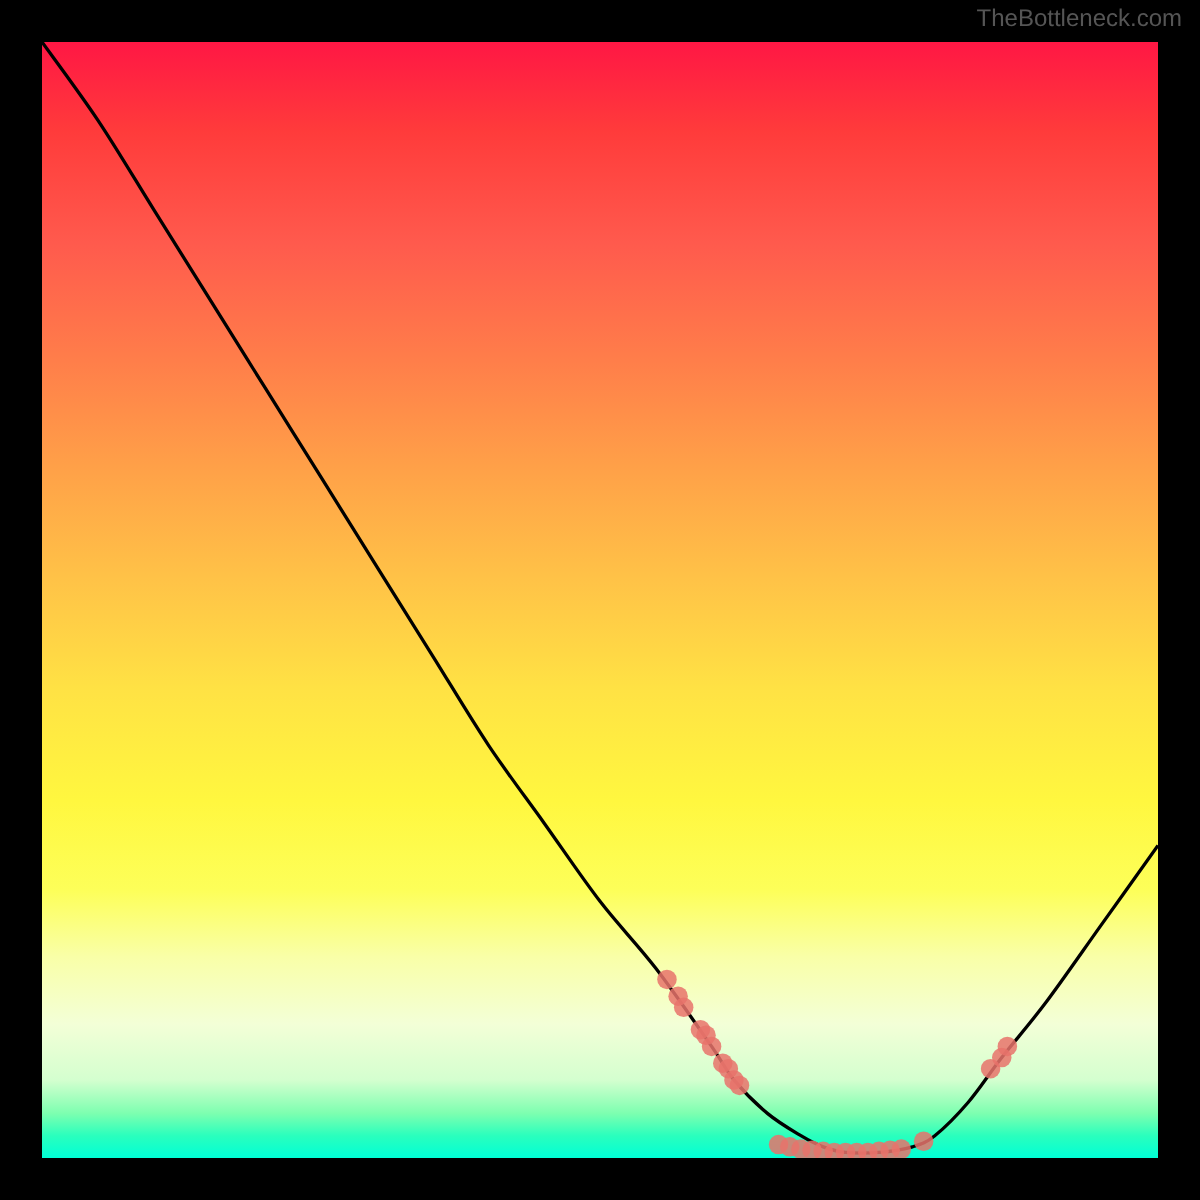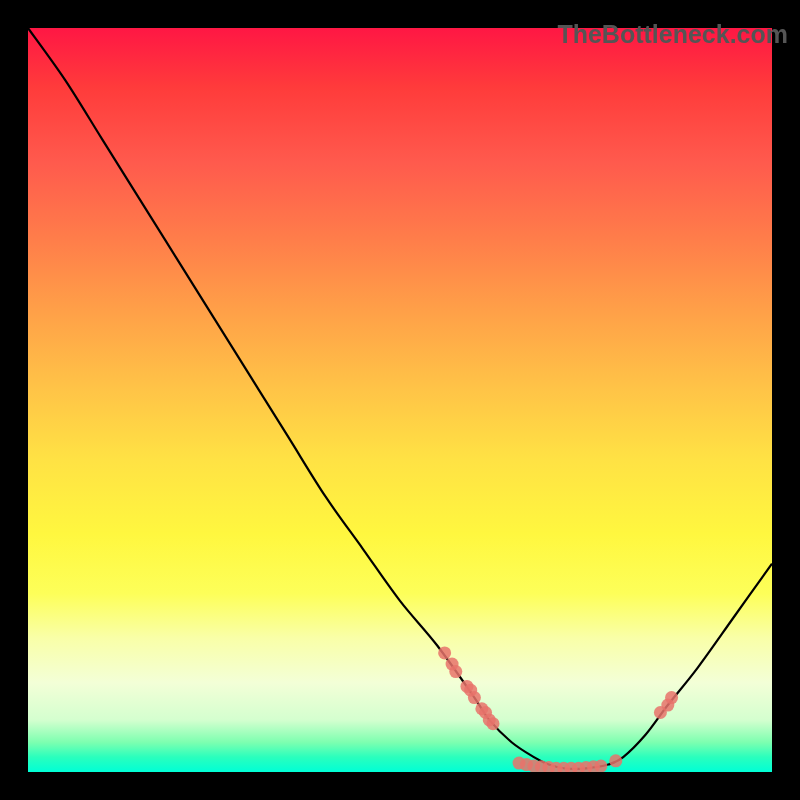--- a/index.html
+++ b/index.html
@@ -5,25 +5,25 @@
   * { margin: 0; padding: 0; box-sizing: border-box; }
   body {
     background: #000;
     width: 800px;
     height: 800px;
     position: relative;
     font-family: Arial, sans-serif;
   }
   .watermark {
     position: absolute;
-    top: 20px;
+    top: 4px;
     right: 12px;
     color: #555;
-    font-size: 25px;
-    font-weight: bold;
+    font-size: 16px;
+    font-weight: normal;
     z-index: 10;
   }
   .plot-area {
     position: absolute;
     top: 28px;
     left: 28px;
     width: 744px;
     height: 744px;
     background: linear-gradient(to bottom,
       #ff1744 0%,

